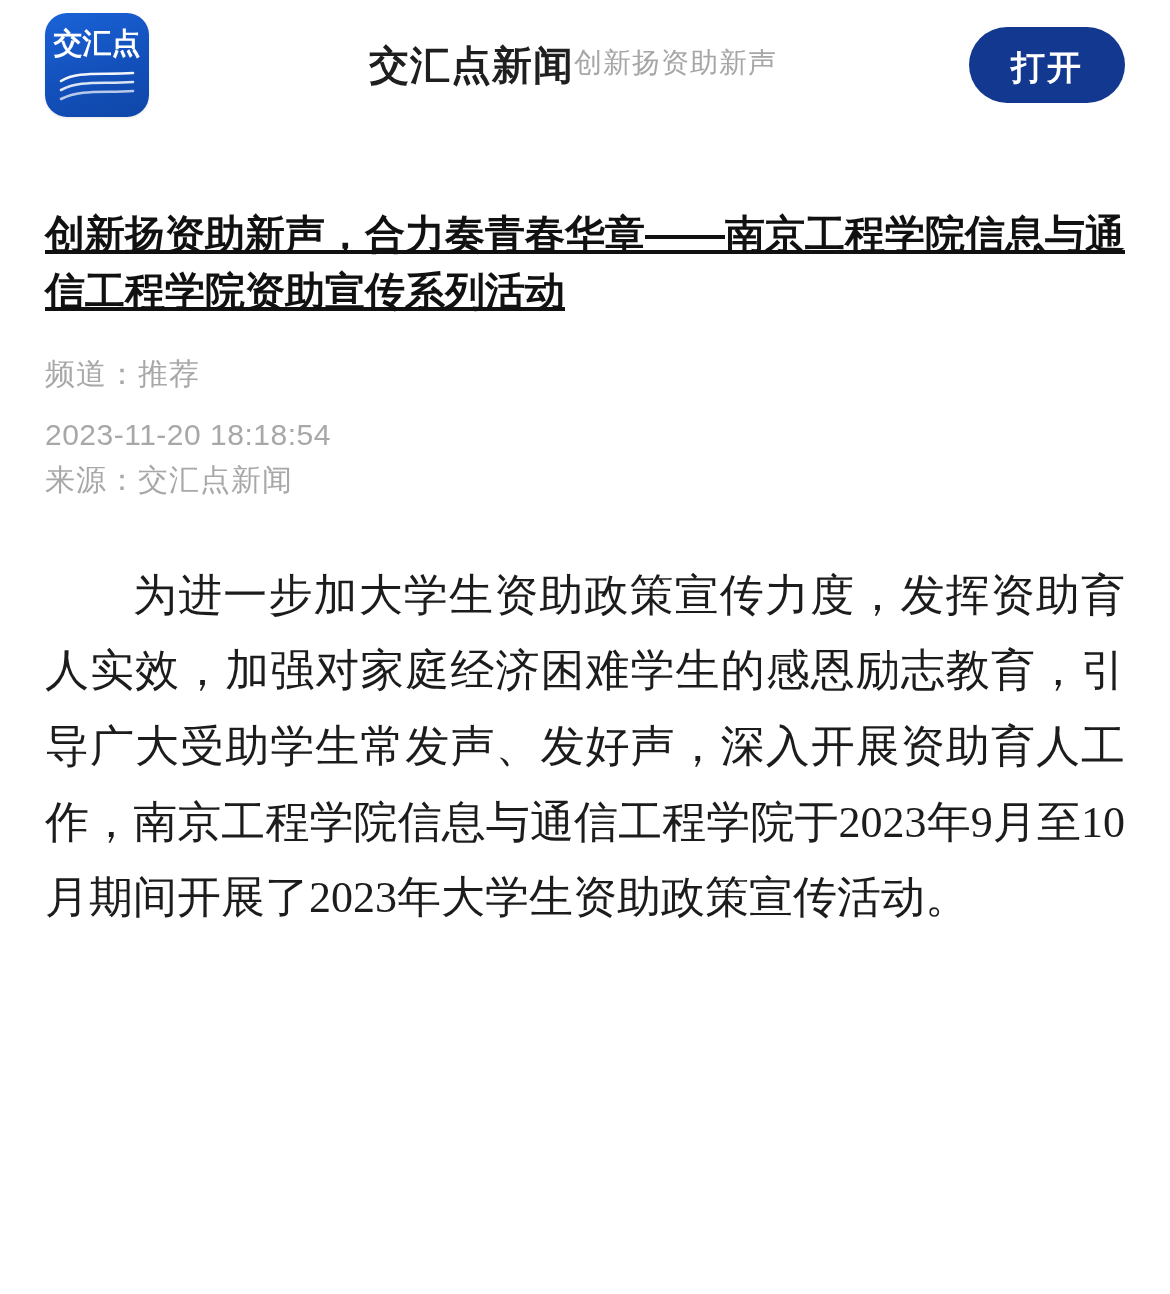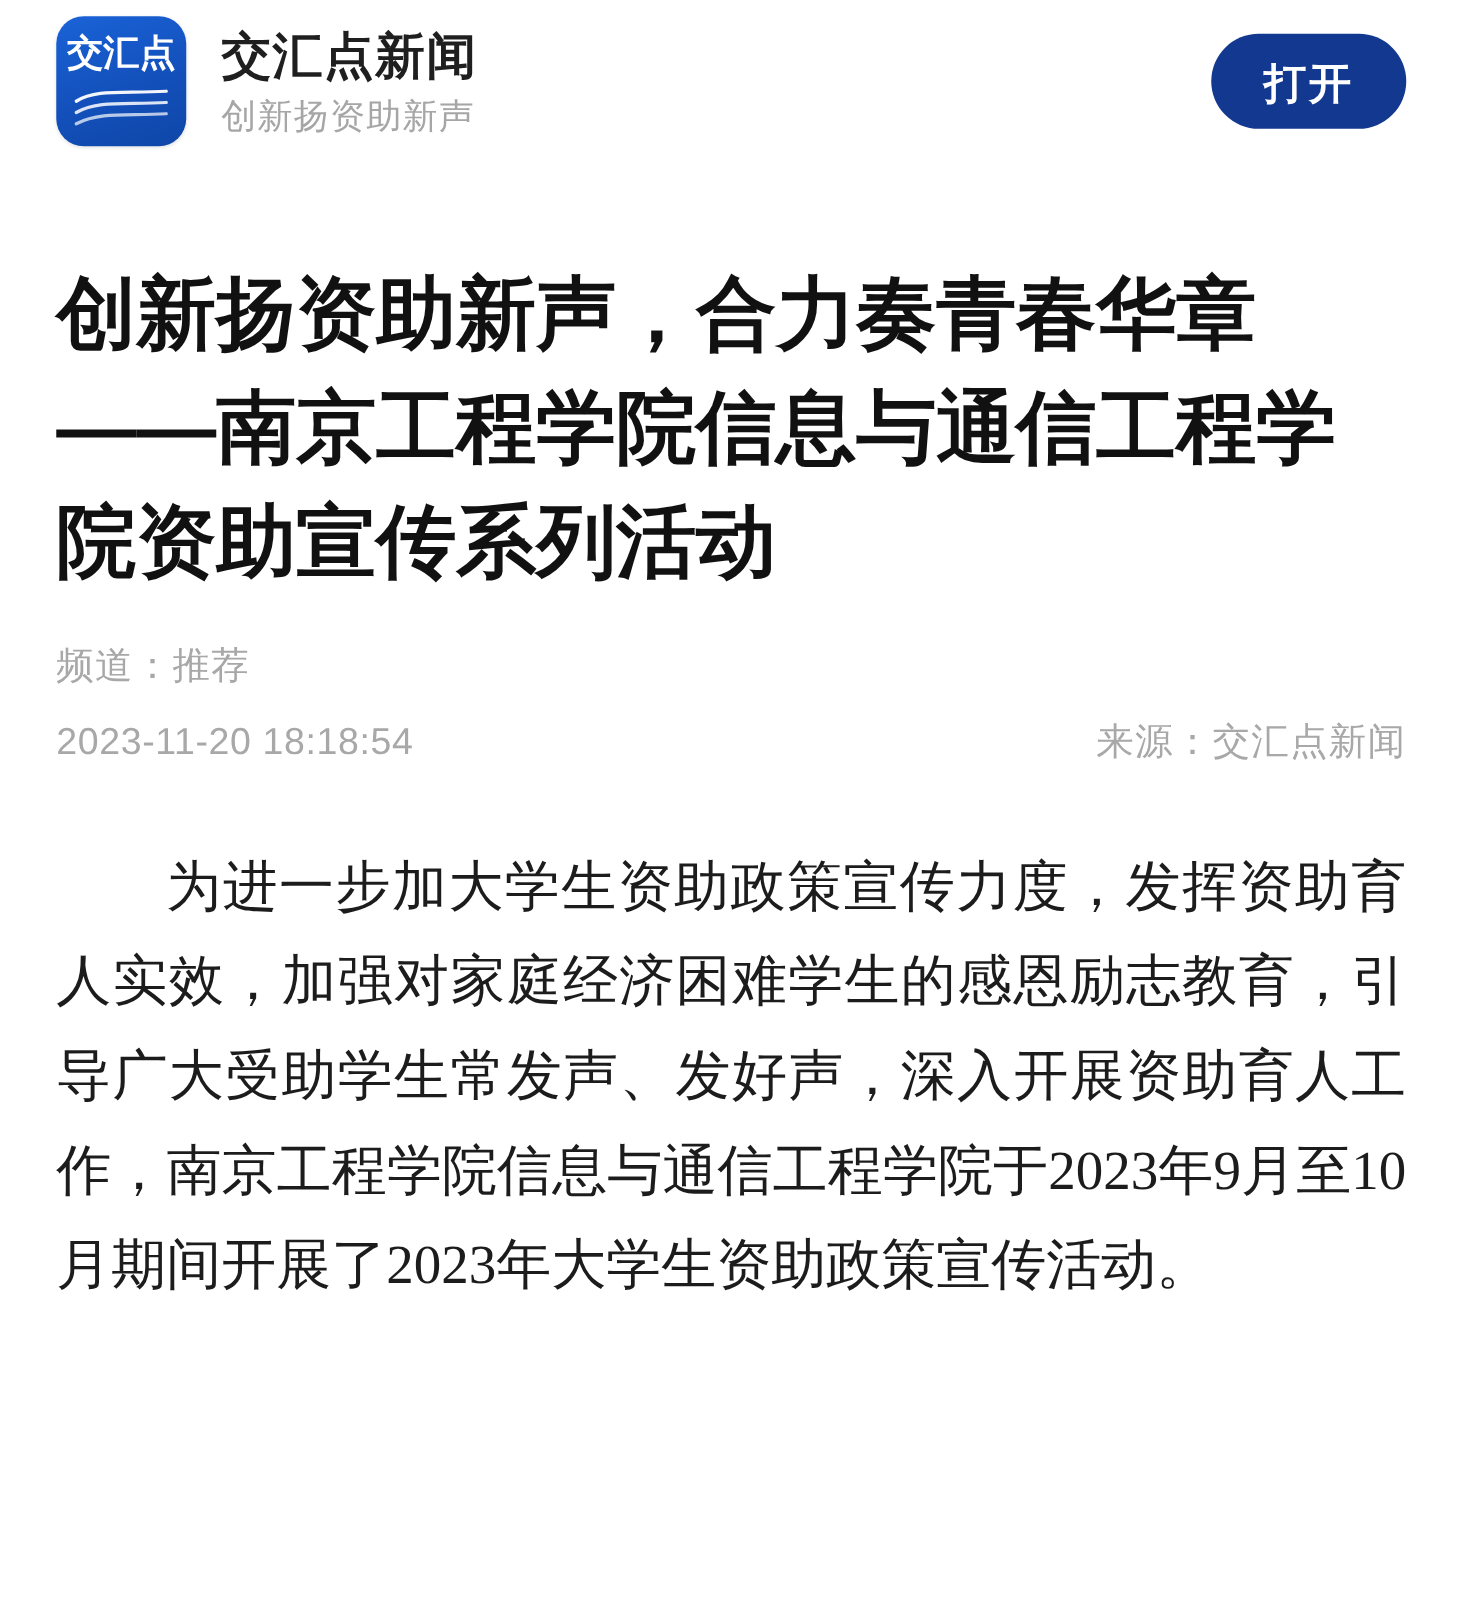--- a/index.html
+++ b/index.html
@@ -61,21 +61,21 @@
     left: 14px;
     right: 14px;
     bottom: 16px;
     height: 30px;
   }
   .app-logo .logo-waves svg { display: block; width: 100%; height: 100%; }
 
   .app-meta {
     margin-left: 28px;
     display: flex;
-    flex-direction: column;
+    flex-direction: row;
     justify-content: center;
     flex: 1 1 auto;
     min-width: 0;
   }
   .app-name {
     font-size: 40px;
     font-weight: 700;
     color: #1f1f1f;
     line-height: 1.25;
     letter-spacing: 1px;
@@ -103,42 +103,44 @@
     text-align: center;
     cursor: pointer;
     padding: 0;
   }
 
   
   .article {
     margin-top: 76px;
   }
   .article-title {
-    font-size: 64px;
+    font-size: 40px;
     font-weight: 700;
     line-height: 1.42;
     color: #111111;
     letter-spacing: 0px;
     margin: 0;
+    text-decoration: underline;
   }
 
   .article-meta {
     margin-top: 31px;
     color: #a8a8a8;
     font-size: 30px;
     line-height: 1.5;
   }
   .meta-channel {
     letter-spacing: 1px;
   }
   .meta-row {
     margin-top: 16px;
     display: flex;
     align-items: baseline;
     justify-content: space-between;
+    flex-direction: column;
   }
   .meta-date { letter-spacing: 0.5px; }
   .meta-source { letter-spacing: 1px; }
 
   .article-body {
     margin-top: 56px;
   }
   .article-body p {
     margin: 0;
     font-size: 44px;

